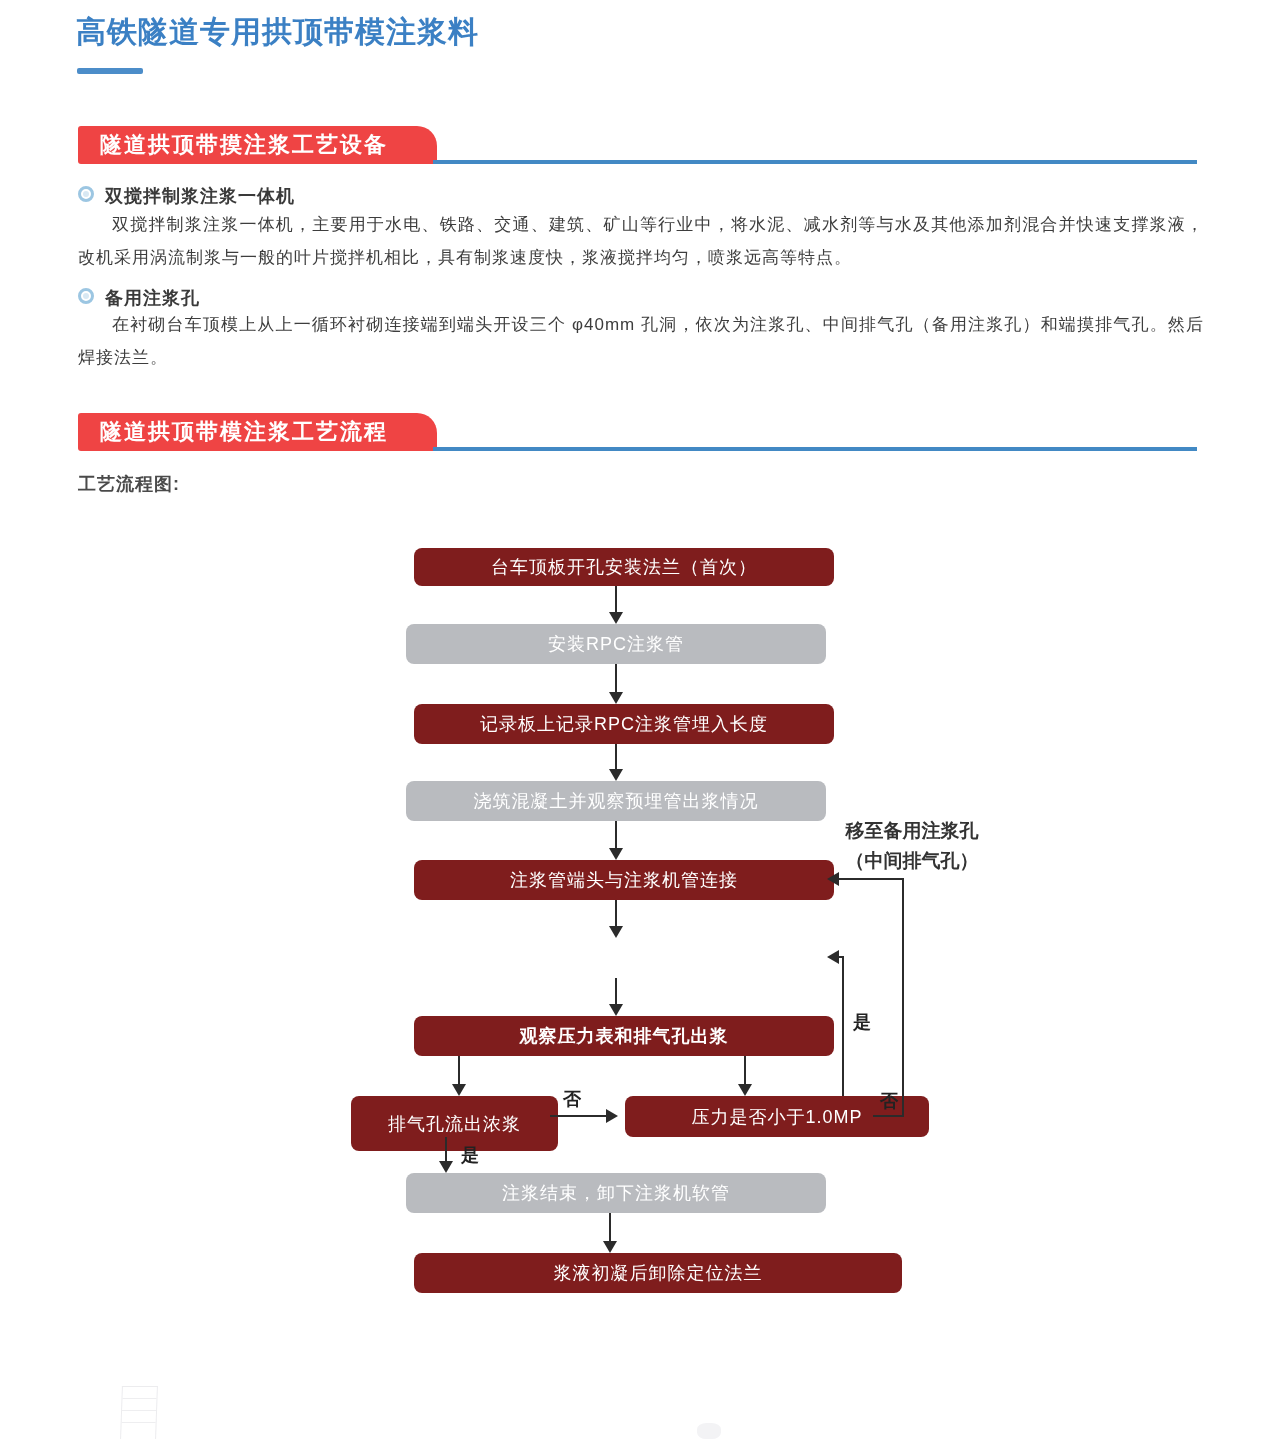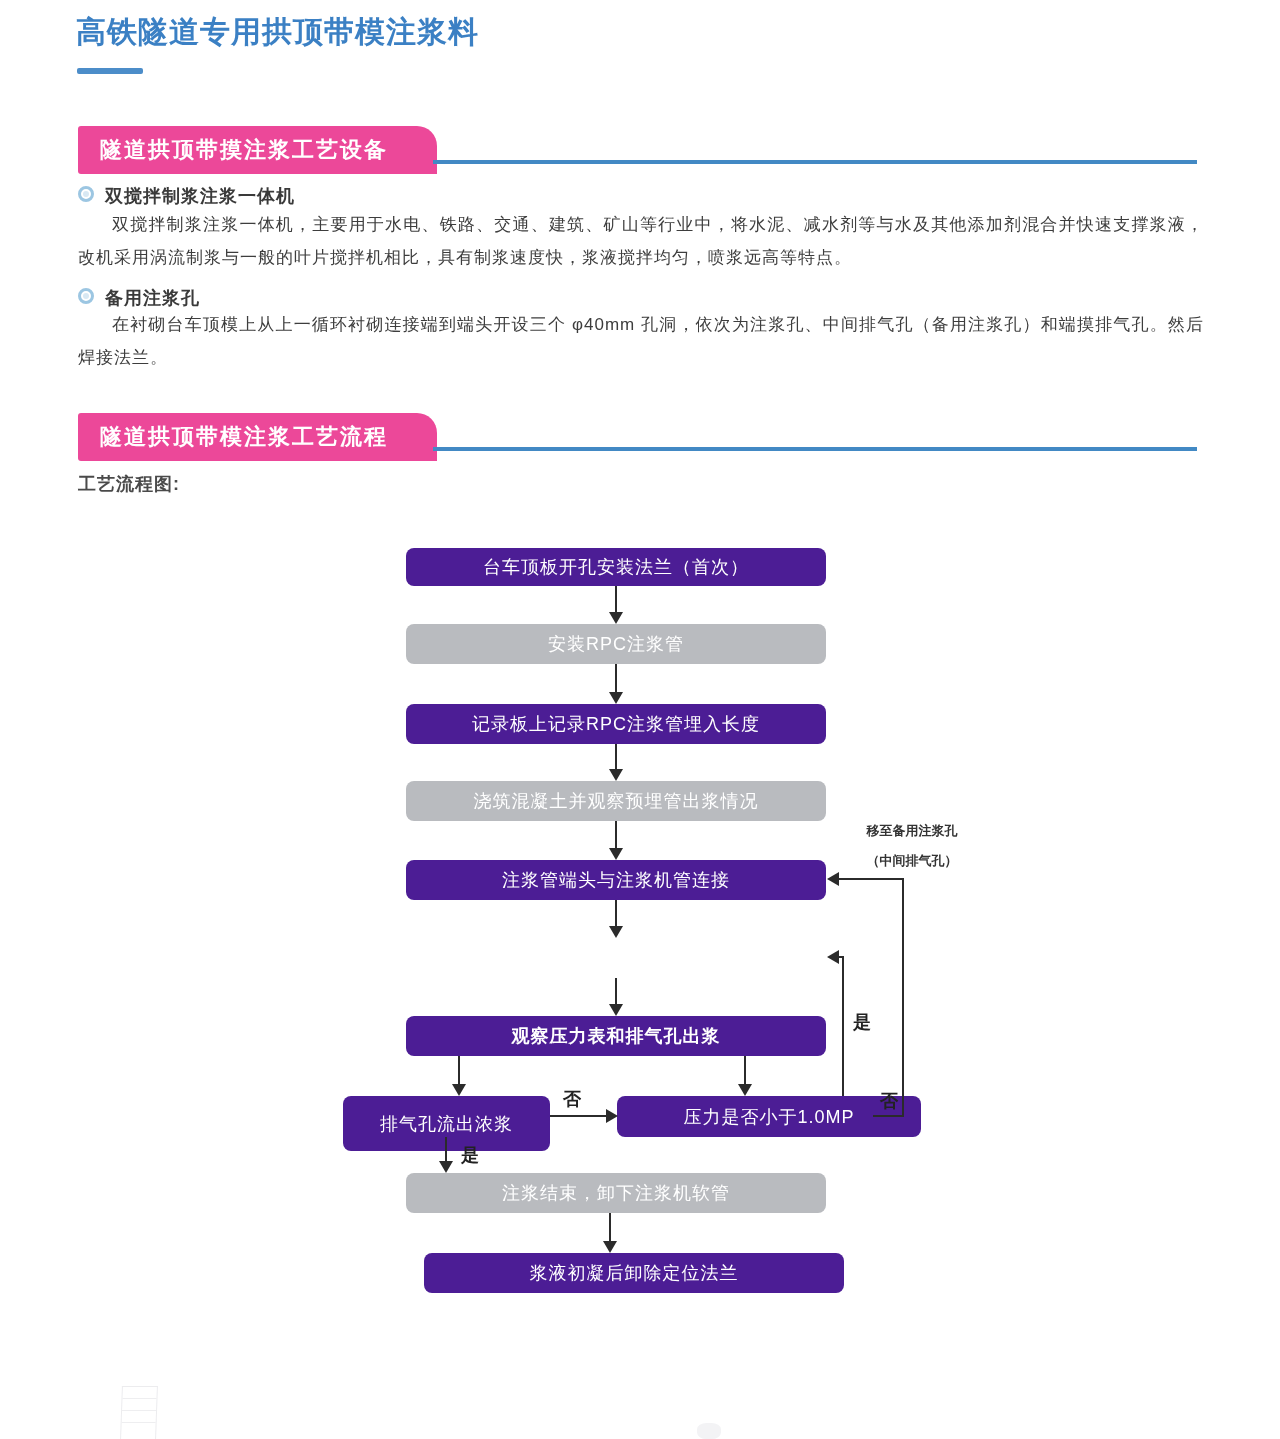--- a/index.html
+++ b/index.html
@@ -2,45 +2,45 @@
 <html><head>
 <meta charset="utf-8">
 <style>
   * { margin:0; padding:0; box-sizing:border-box; }
   body { background:#ffffff; font-family:"Liberation Sans", sans-serif; }
   .page { position:relative; width:1280px; height:1439px; background:#ffffff; overflow:hidden; }
 
   .page-title { position:absolute; left:76px; top:12px; font-size:30px; font-weight:bold; color:#3b80c4; letter-spacing:1px; }
   .title-dash { position:absolute; left:77px; top:68px; width:66px; height:6px; background:#4c8dc9; border-radius:2px; }
 
-  .banner { position:absolute; left:78px; width:359px; height:48px; background:#ec4899;
+  .banner { position:absolute; left:78px; width:359px; height:38px; background:#ef4444;
             border-radius:3px 20px 0 3px; display:flex; align-items:center; }
   .banner span { color:#ffffff; font-size:22px; font-weight:bold; padding-left:22px; letter-spacing:2px; }
   .banner-line { position:absolute; height:4px; background:#4289c4; }
 
   .bullet-icon { position:absolute; width:16px; height:16px; border:3px solid #9cc6e2; border-radius:50%;
                  display:flex; align-items:center; justify-content:center; }
   .bullet-icon i { display:block; width:6px; height:6px; border-radius:50%; background:#d8e8f3; }
   .bullet-head { position:absolute; font-size:18px; font-weight:bold; color:#3a3a3a; letter-spacing:1px; }
   .para { position:absolute; left:78px; width:1126px; font-size:17px; line-height:33px; color:#3d3d3d;
           text-indent:2em; text-align:justify; letter-spacing:1px; }
   .intro { position:absolute; left:78px; top:472px; font-size:18px; font-weight:bold; color:#4a4a4a; letter-spacing:1px; }
 
   .fbox { position:absolute; display:flex; align-items:center; justify-content:center; color:#ffffff;
           font-size:18px; border-radius:8px; letter-spacing:1px; }
-  .fbox.blue { background:#4c1d95; }
+  .fbox.blue { background:#7f1d1d;margin-left:8px; }
   .fbox.gray { background:#b9bbbf; }
 
   .vl { position:absolute; width:2px; background:#2b2b2b; }
   .hl { position:absolute; height:2px; background:#2b2b2b; }
   .ad { position:absolute; width:0; height:0; border-left:7px solid transparent; border-right:7px solid transparent; border-top:12px solid #2b2b2b; }
   .ar { position:absolute; width:0; height:0; border-top:7px solid transparent; border-bottom:7px solid transparent; border-left:12px solid #2b2b2b; }
   .al { position:absolute; width:0; height:0; border-top:7px solid transparent; border-bottom:7px solid transparent; border-right:12px solid #2b2b2b; }
   .elabel { position:absolute; font-size:18px; font-weight:bold; color:#222222; }
-  .annot { position:absolute; left:835px; top:816px; width:154px; text-align:center; font-size:13px;
+  .annot { position:absolute; left:835px; top:816px; width:154px; text-align:center; font-size:19px;
            font-weight:bold; color:#333333; line-height:30px; }
 
   .wm-building { position:absolute; left:121px; top:1386px; width:36px; height:53px;
                  border:1px solid #e4e4e8; border-bottom:none; transform:skewX(-2deg); opacity:.7; }
   .wm-building i { display:block; height:12px; border-bottom:1px solid #e7e7ea; }
   .wm-smudge { position:absolute; left:697px; top:1423px; width:24px; height:16px; background:#f3f3f5; border-radius:40%; }
 </style>
 </head>
 <body>
 
@@ -74,21 +74,21 @@
 
   <div class="fbox blue" style="left:406px; top:548px; width:420px; height:38px;">台车顶板开孔安装法兰（首次）</div>
   <div class="fbox gray" style="left:406px; top:624px; width:420px; height:40px;">安装RPC注浆管</div>
   <div class="fbox blue" style="left:406px; top:704px; width:420px; height:40px;">记录板上记录RPC注浆管埋入长度</div>
   <div class="fbox gray" style="left:406px; top:781px; width:420px; height:40px;font-family:Liberation Mono, monospace;">浇筑混凝土并观察预埋管出浆情况</div>
   <div class="fbox blue" style="left:406px; top:860px; width:420px; height:40px;">注浆管端头与注浆机管连接</div>
   <div class="fbox blue" style="left:406px; top:1016px; width:420px; height:40px;font-weight:bold;">观察压力表和排气孔出浆</div>
   <div class="fbox blue" style="left:343px; top:1096px; width:207px; height:55px;">排气孔流出浓浆</div>
   <div class="fbox blue" style="left:617px; top:1096px; width:304px; height:41px;">压力是否小于1.0MP</div>
   <div class="fbox gray" style="left:406px; top:1173px; width:420px; height:40px;">注浆结束，卸下注浆机软管</div>
-  <div class="fbox blue" style="left:424px; top:1253px; width:420px; height:40px;">浆液初凝后卸除定位法兰</div>
+  <div class="fbox blue" style="left:406px; top:1253px; width:488px; height:40px;">浆液初凝后卸除定位法兰</div>
 
   <div class="vl" style="left:615px; top:586px; height:26px;"></div>
   <div class="ad" style="left:609px; top:612px;"></div>
   <div class="vl" style="left:615px; top:664px; height:28px;"></div>
   <div class="ad" style="left:609px; top:692px;"></div>
   <div class="vl" style="left:615px; top:744px; height:25px;"></div>
   <div class="ad" style="left:609px; top:769px;"></div>
   <div class="vl" style="left:615px; top:821px; height:27px;"></div>
   <div class="ad" style="left:609px; top:848px;"></div>
   <div class="vl" style="left:615px; top:900px; height:26px;"></div>

